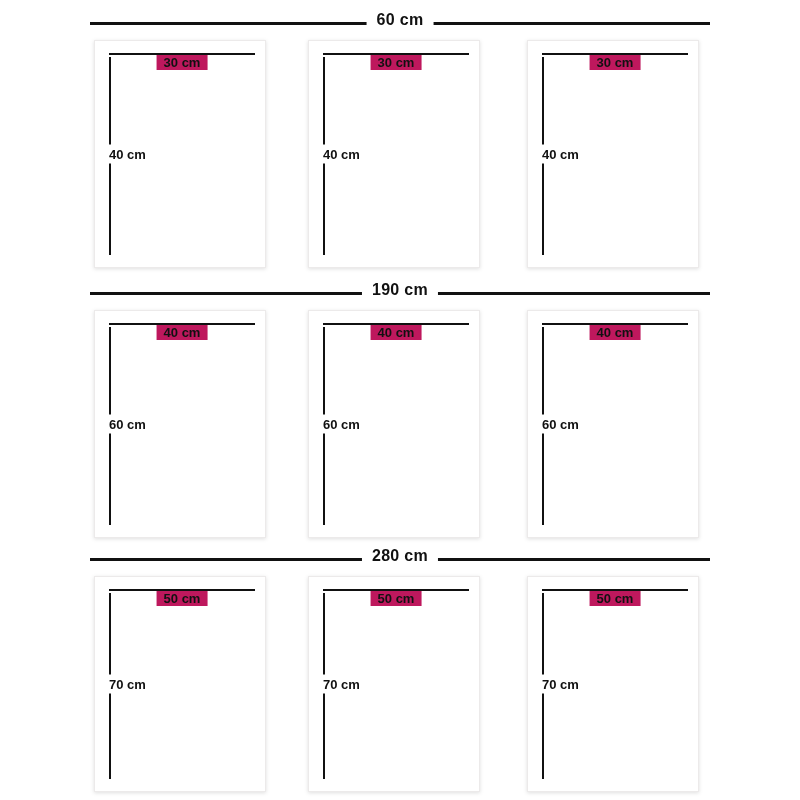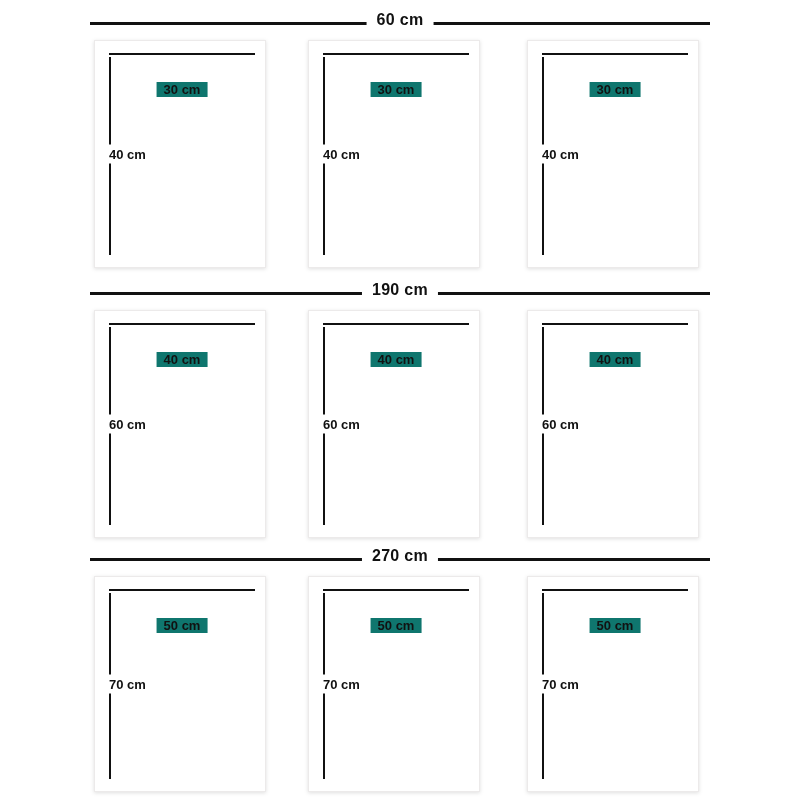--- a/index.html
+++ b/index.html
@@ -70,27 +70,26 @@
     right: 10px;
     top: 12px;
     height: 2px;
     background: #111111;
   }
   .w-label {
     position: absolute;
     top: 2px;
     left: 50%;
     transform: translateX(-50%);
-    background: #0f766e;
+    background: #be185d;
     padding: 0 7px;
     font-size: 13px;
     font-weight: bold;
     color: #111111;
     white-space: nowrap;
-    margin-top: 27px;
   }
 
   
   .h-rule {
     position: absolute;
     left: 14px;
     top: 16px;
     bottom: 12px;
     width: 2px;
     background: #111111;
@@ -174,21 +173,21 @@
       <div class="w-rule">
         <span class="w-label">40 cm</span>
       </div>
       <div class="h-rule"></div>
       <span class="h-label">60 cm</span>
     </div>
   </div>
 
   <div class="group g2">
     <div class="total-rule">
-      <span class="total-label">270 cm</span>
+      <span class="total-label">280 cm</span>
     </div>
 
     <div class="frame f0">
       <div class="w-rule">
         <span class="w-label">50 cm</span>
       </div>
       <div class="h-rule"></div>
       <span class="h-label">70 cm</span>
     </div>
 

